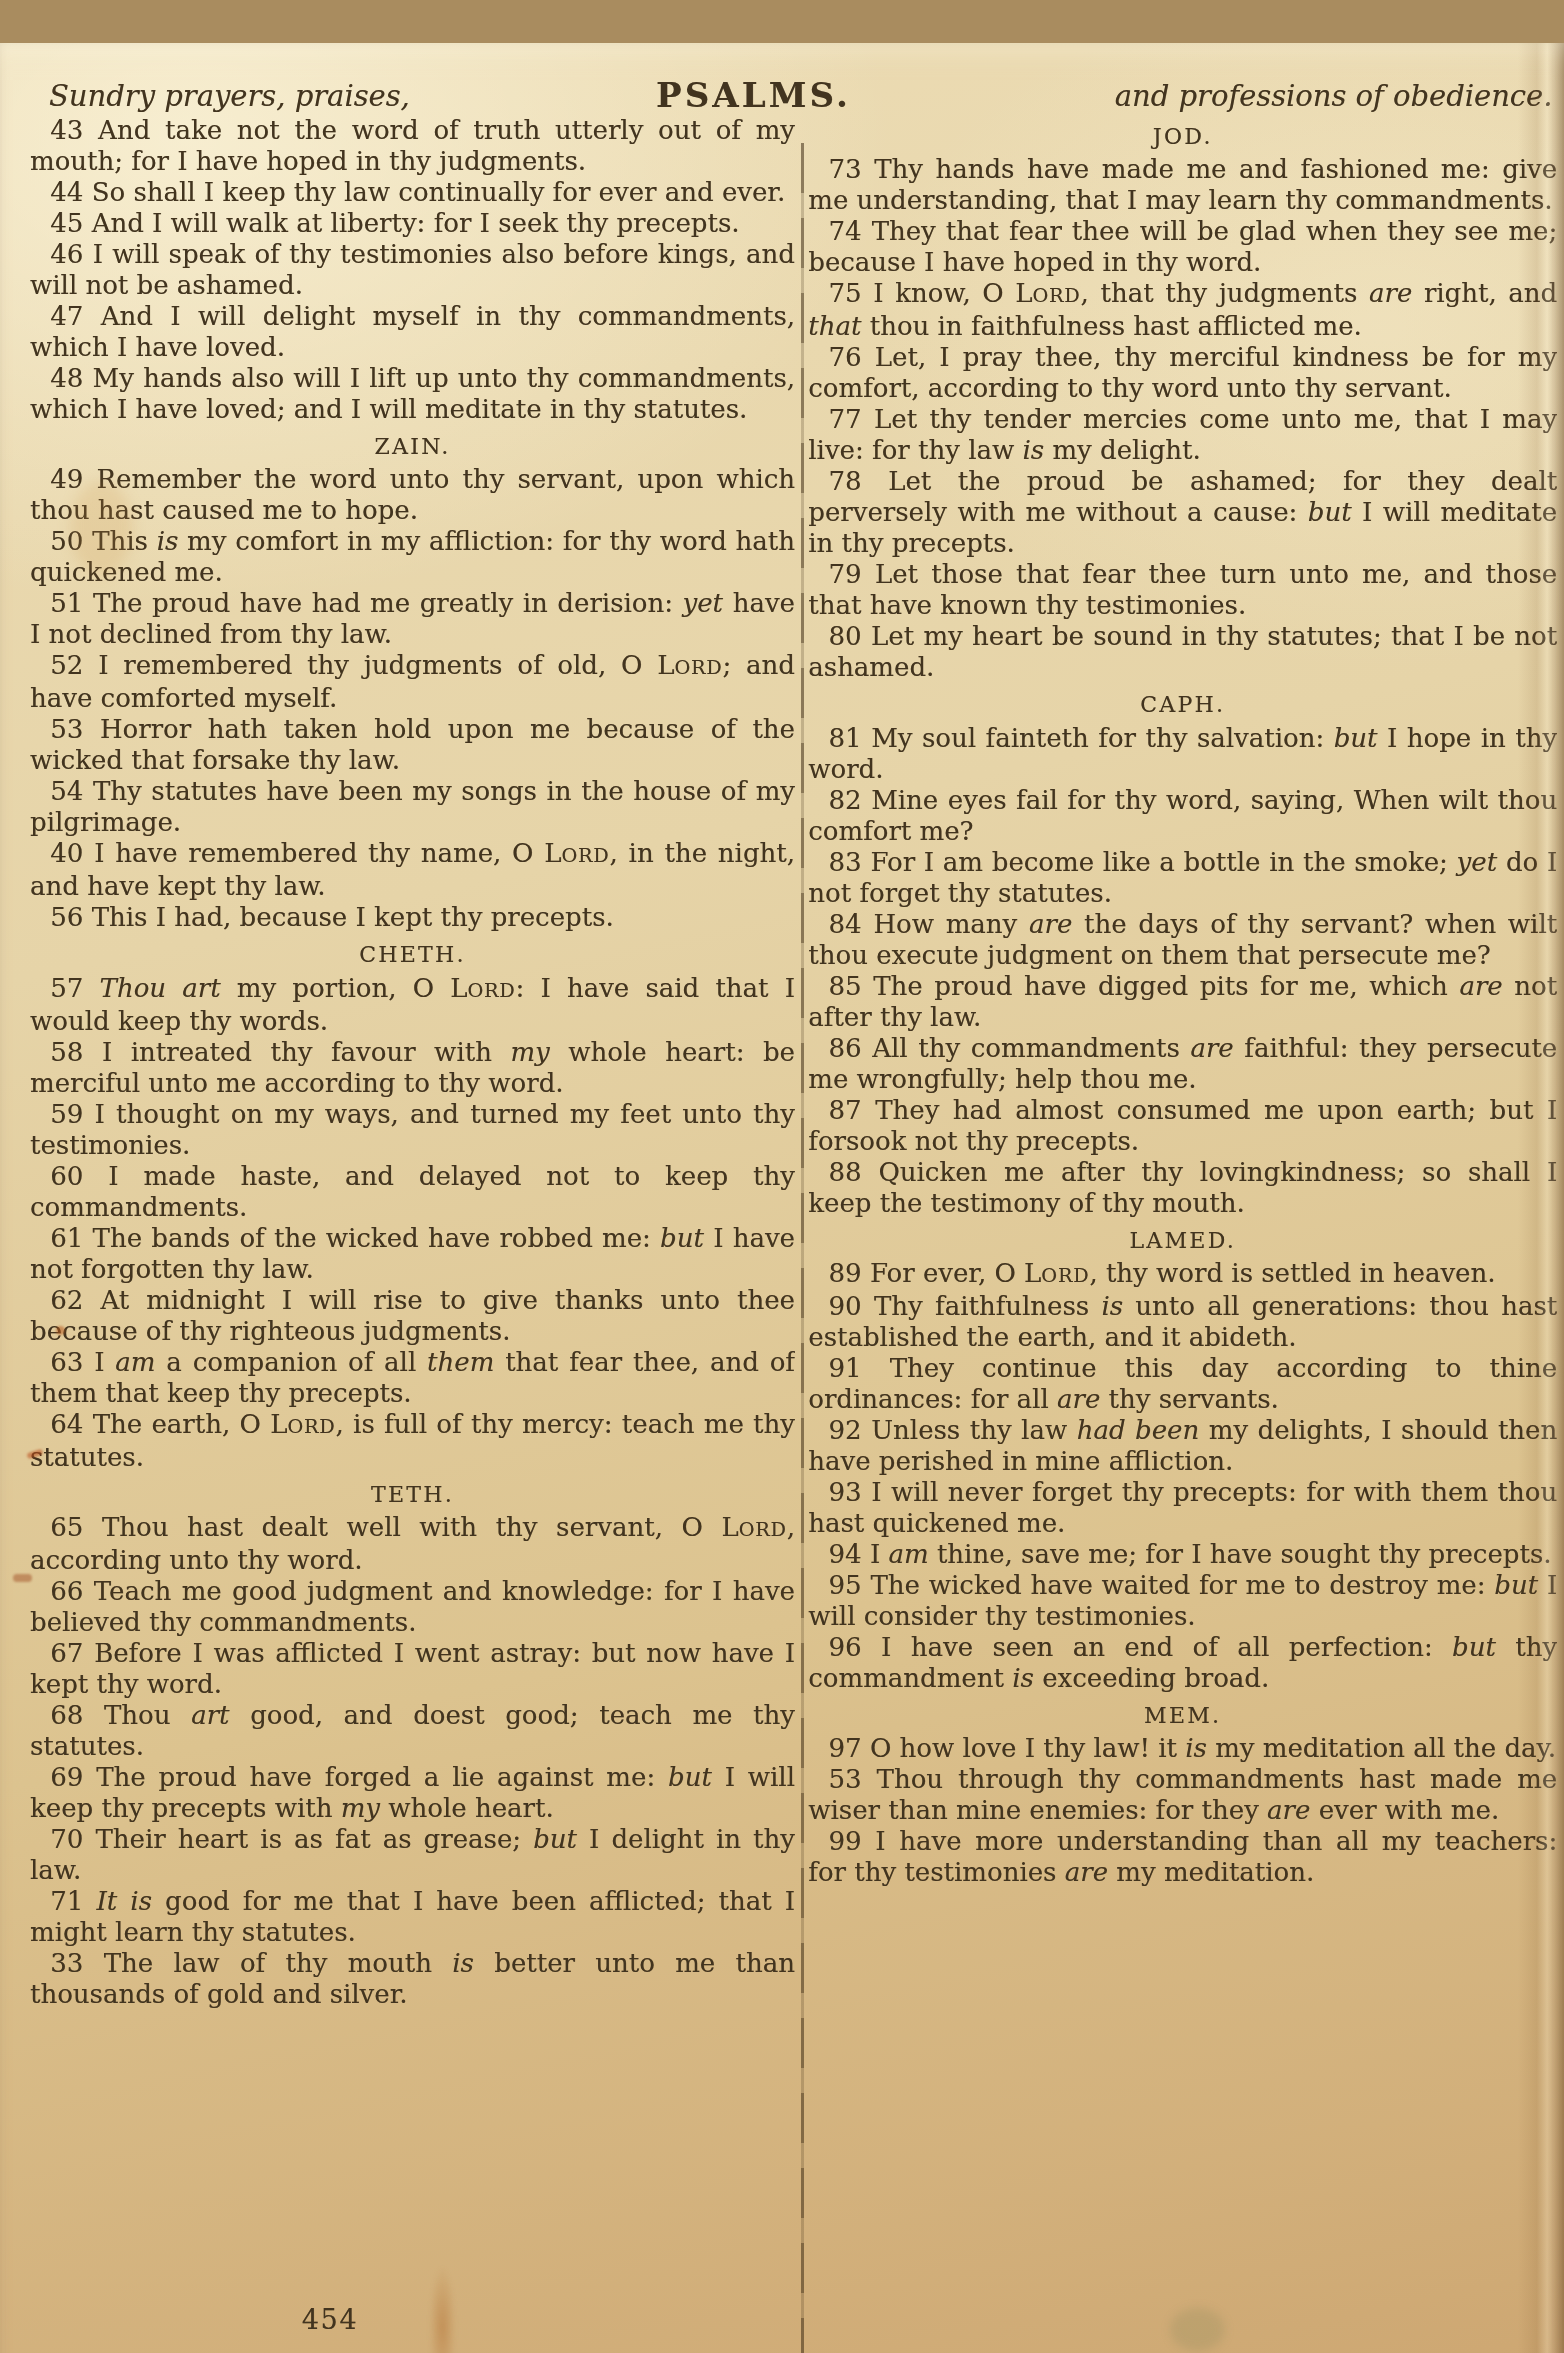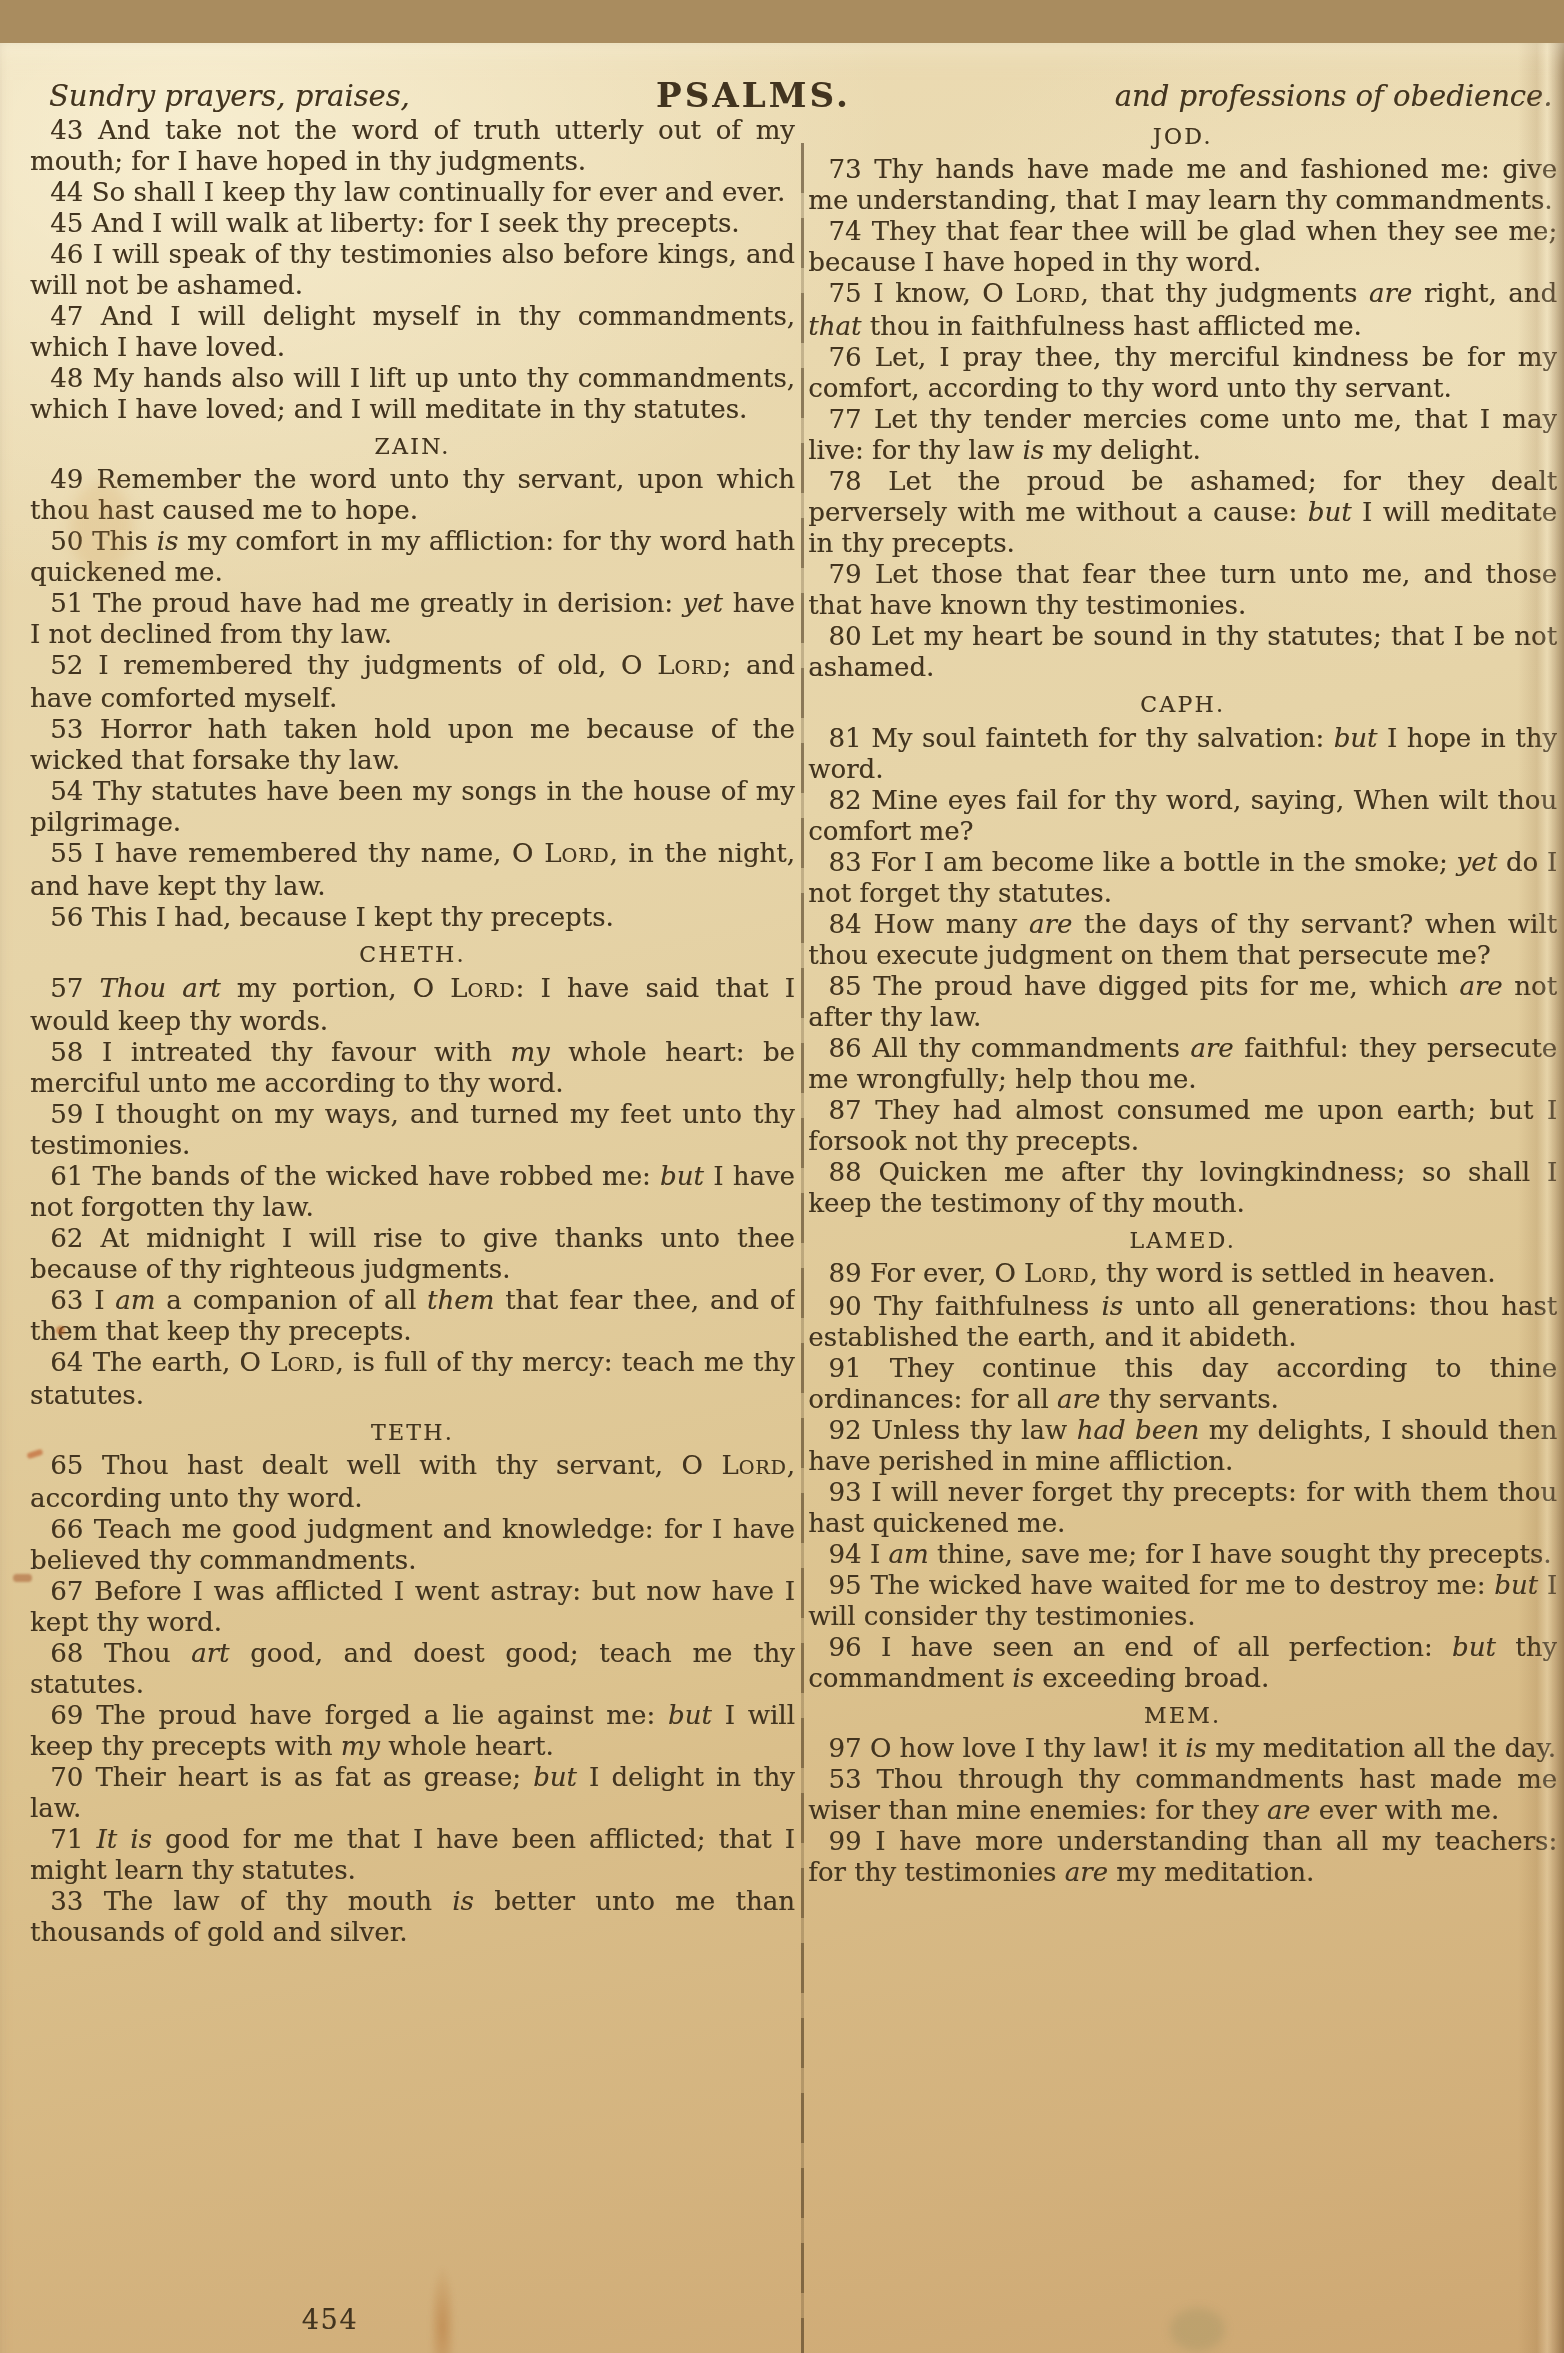--- a/index.html
+++ b/index.html
@@ -80,26 +80,27 @@
         <p class="verse"><span class="vnum">46</span> I will speak of thy testimonies also before kings, and will not be ashamed.</p>
         <p class="verse"><span class="vnum">47</span> And I will delight myself in thy commandments, which I have loved.</p>
         <p class="verse"><span class="vnum">48</span> My hands also will I lift up unto thy commandments, which I have loved; and I will meditate in thy statutes.</p>
         <div class="sec-heading">ZAIN.</div>
         <p class="verse"><span class="vnum">49</span> Remember the word unto thy servant, upon which thou hast caused me to hope.</p>
         <p class="verse"><span class="vnum">50</span> This <i>is</i> my comfort in my affliction: for thy word hath quickened me.</p>
         <p class="verse"><span class="vnum">51</span> The proud have had me greatly in derision: <i>yet</i> have I not declined from thy law.</p>
         <p class="verse"><span class="vnum">52</span> I remembered thy judgments of old, O <span class="lord">L<span class="sc">ORD</span></span>; and have comforted myself.</p>
         <p class="verse"><span class="vnum">53</span> Horror hath taken hold upon me because of the wicked that forsake thy law.</p>
         <p class="verse"><span class="vnum">54</span> Thy statutes have been my songs in the house of my pilgrimage.</p>
-        <p class="verse"><span class="vnum">55</span> I have remembered thy name, O <span class="lord">L<span class="sc">ORD</span></span>, in the night, and have kept thy law.</p>
+        <p class="verse"><span class="vnum">40</span> I have remembered thy name, O <span class="lord">L<span class="sc">ORD</span></span>, in the night, and have kept thy law.</p>
         <p class="verse"><span class="vnum">56</span> This I had, because I kept thy precepts.</p>
         <div class="sec-heading">CHETH.</div>
         <p class="verse"><span class="vnum">57</span> <i>Thou art</i> my portion, O <span class="lord">L<span class="sc">ORD</span></span>: I have said that I would keep thy words.</p>
         <p class="verse"><span class="vnum">58</span> I intreated thy favour with <i>my</i> whole heart: be merciful unto me according to thy word.</p>
         <p class="verse"><span class="vnum">59</span> I thought on my ways, and turned my feet unto thy testimonies.</p>
+        <p class="verse"><span class="vnum">60</span> I made haste, and delayed not to keep thy commandments.</p>
         <p class="verse"><span class="vnum">61</span> The bands of the wicked have robbed me: <i>but</i> I have not forgotten thy law.</p>
         <p class="verse"><span class="vnum">62</span> At midnight I will rise to give thanks unto thee because of thy righteous judgments.</p>
         <p class="verse"><span class="vnum">63</span> I <i>am</i> a companion of all <i>them</i> that fear thee, and of them that keep thy precepts.</p>
         <p class="verse"><span class="vnum">64</span> The earth, O <span class="lord">L<span class="sc">ORD</span></span>, is full of thy mercy: teach me thy statutes.</p>
         <div class="sec-heading">TETH.</div>
         <p class="verse"><span class="vnum">65</span> Thou hast dealt well with thy servant, O <span class="lord">L<span class="sc">ORD</span></span>, according unto thy word.</p>
         <p class="verse"><span class="vnum">66</span> Teach me good judgment and knowledge: for I have believed thy commandments.</p>
         <p class="verse"><span class="vnum">67</span> Before I was afflicted I went astray: but now have I kept thy word.</p>
         <p class="verse"><span class="vnum">68</span> Thou <i>art</i> good, and doest good; teach me thy statutes.</p>
         <p class="verse"><span class="vnum">69</span> The proud have forged a lie against me: <i>but</i> I will keep thy precepts with <i>my</i> whole heart.</p>

